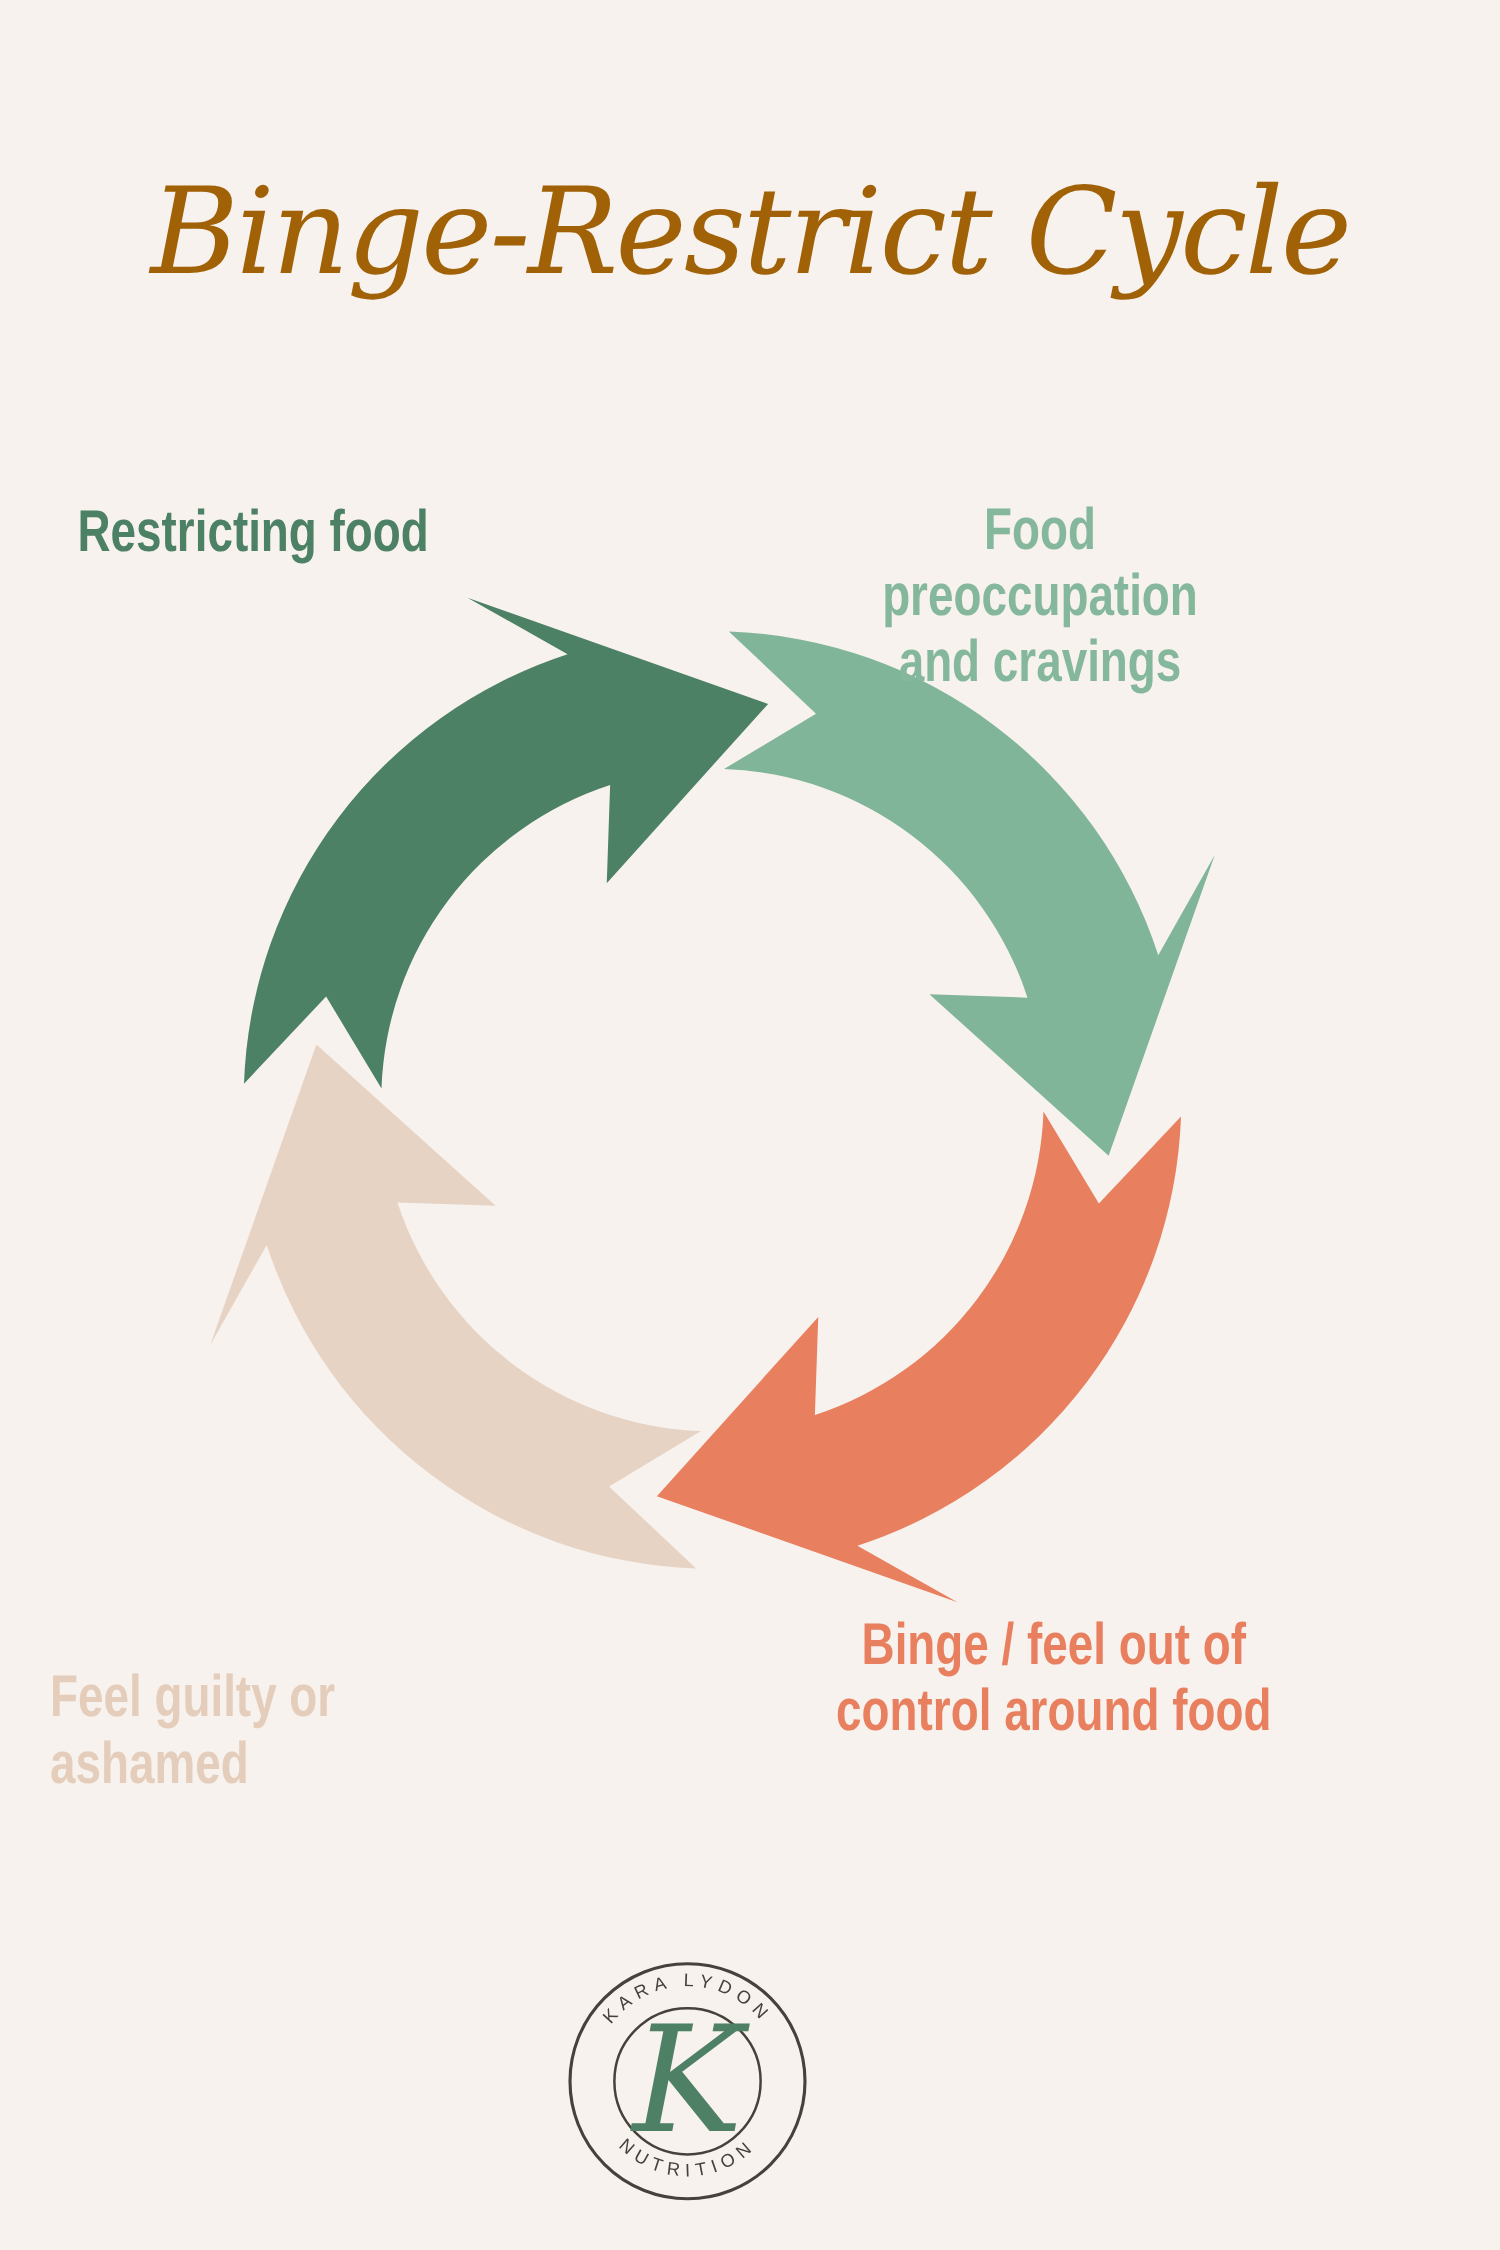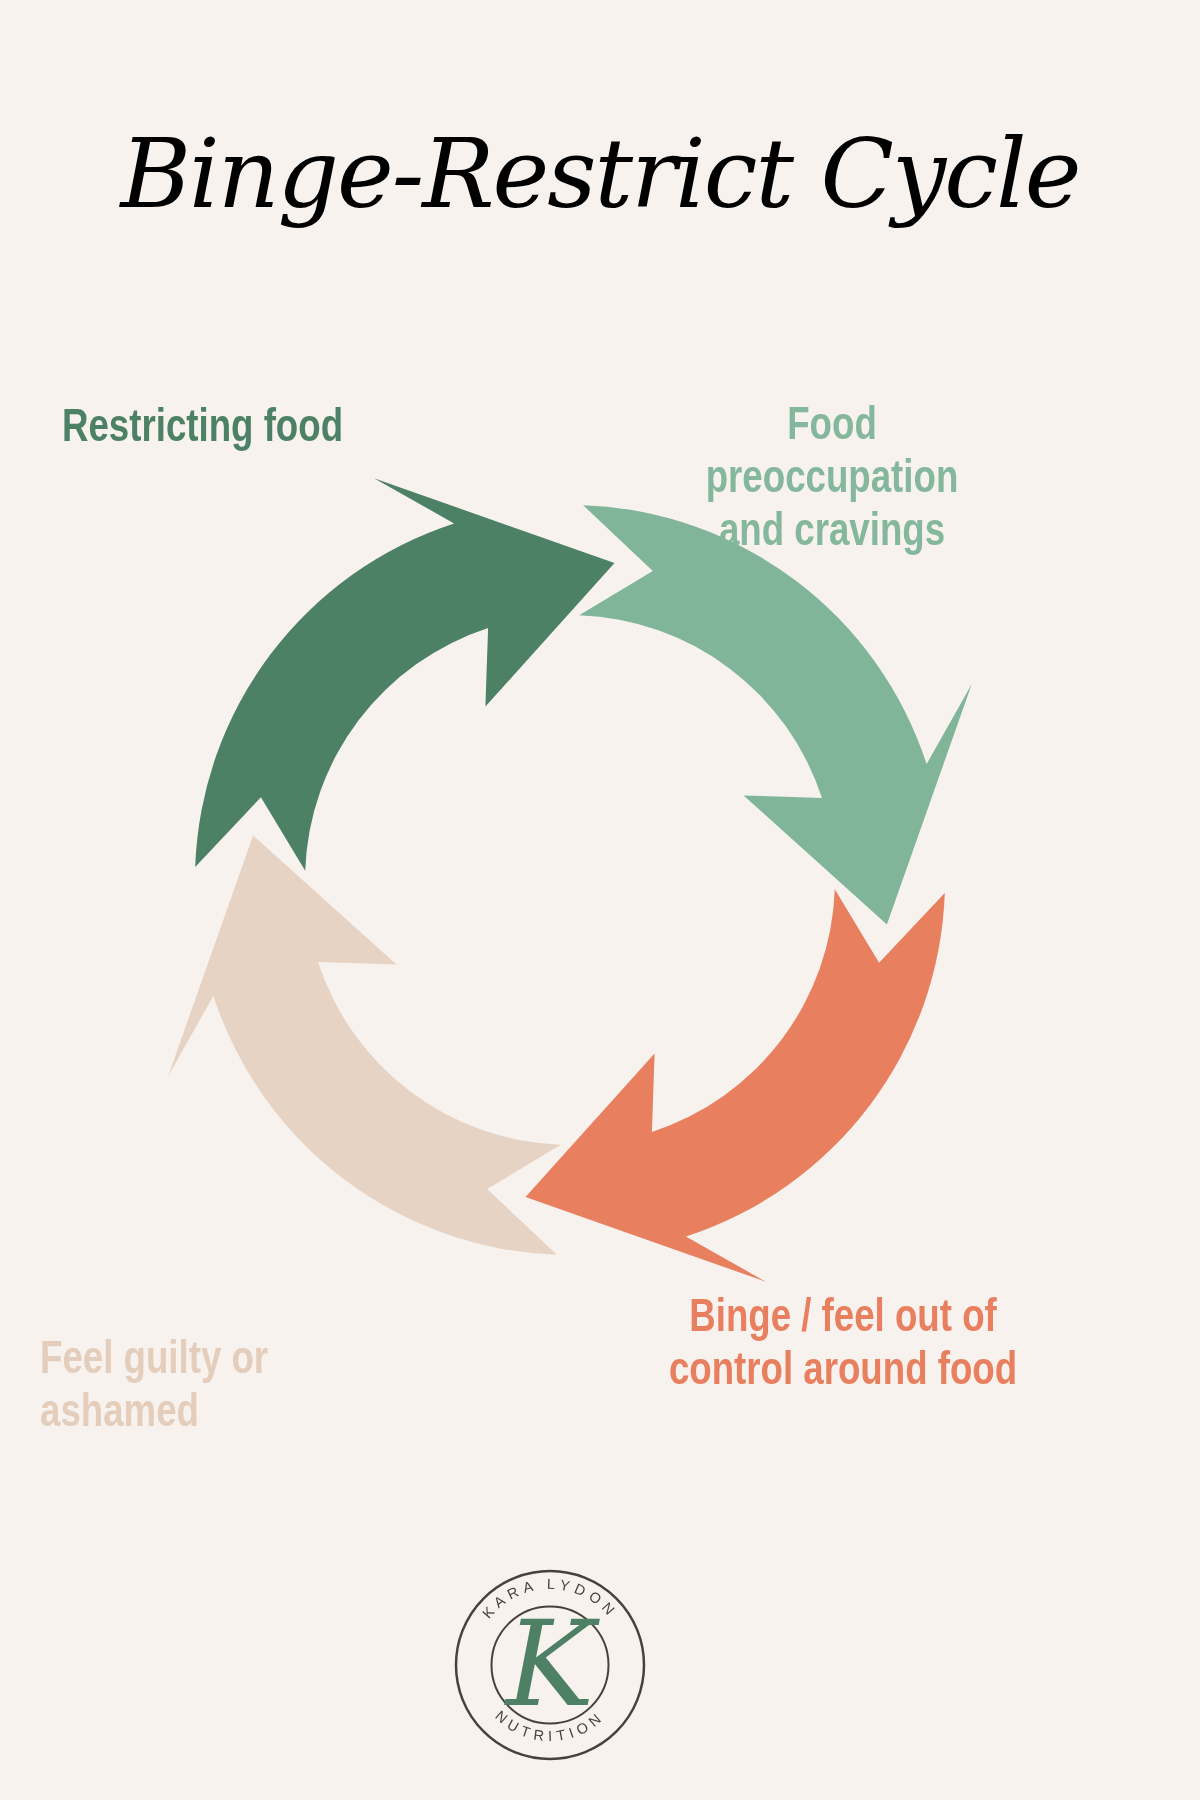--- a/index.html
+++ b/index.html
@@ -64,21 +64,21 @@
   .logo-k{
     font-family:"DejaVu Serif", serif;
     font-style:italic;
   }
 </style>
 </head>
 <body>
 
 <div class="poster" style="background: rgb(247, 242, 237);">
 
-  <h1 class="title" style="color: #000000;">Binge-Restrict Cycle</h1>
+  <h1 class="title" style="color: #a16207; margin-top: 11px;">Binge-Restrict Cycle</h1>
 
   <svg class="cycle-svg" viewBox="0 0 1200 1800" xmlns="http://www.w3.org/2000/svg" aria-hidden="true">
     <g id="arrow-group">
         <path d="M 195.2 866.9 A 375 375 0 0 1 454.1 523.4 L 374.0 478.2 L 614.5 563.1 L 485.4 706.5 L 488.1 628.0 A 265 265 0 0 0 305.2 870.8 L 260.9 797.2 Z" fill="#4d8165"></path>
         <path d="M 583.1 505.2 A 375 375 0 0 1 926.6 764.1 L 971.8 684.0 L 886.9 924.5 L 743.5 795.4 L 822.0 798.1 A 265 265 0 0 0 579.2 615.2 L 652.8 570.9 Z" fill="#80b59a"></path>
         <path d="M 944.8 893.1 A 375 375 0 0 1 685.9 1236.6 L 766.0 1281.8 L 525.5 1196.9 L 654.6 1053.5 L 651.9 1132.0 A 265 265 0 0 0 834.8 889.2 L 879.1 962.8 Z" fill="#e87f5f"></path>
         <path d="M 556.9 1254.8 A 375 375 0 0 1 213.4 995.9 L 168.2 1076.0 L 253.1 835.5 L 396.5 964.6 L 318.0 961.9 A 265 265 0 0 0 560.8 1144.8 L 487.2 1189.1 Z" fill="#e7d3c3"></path>
       </g>
   </svg>
 

